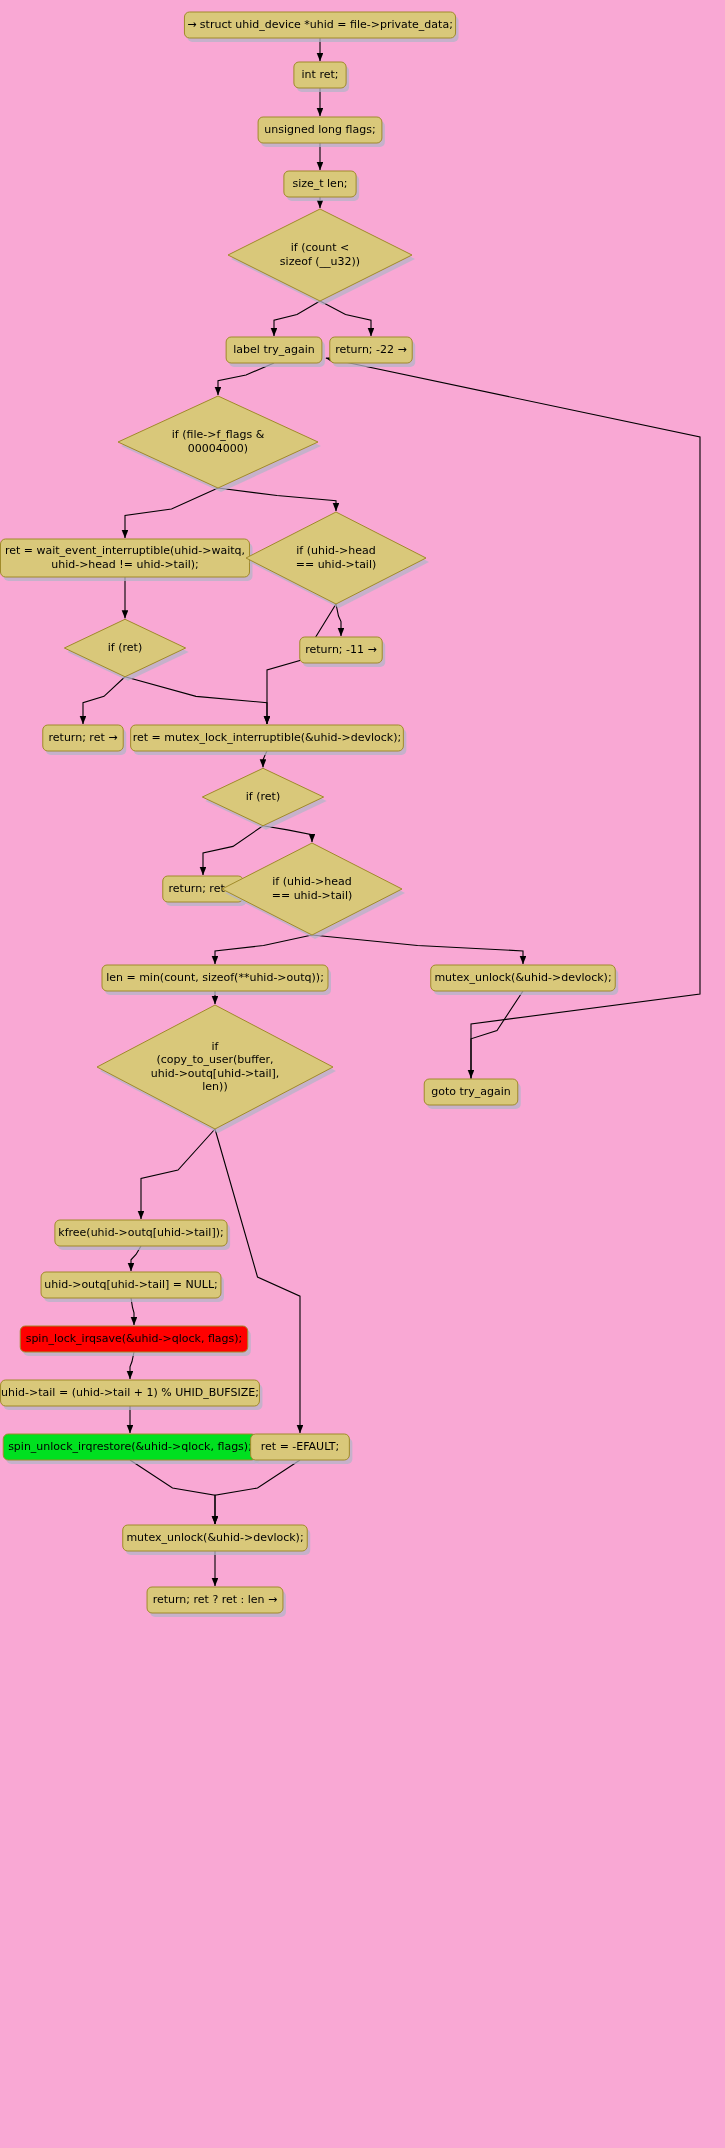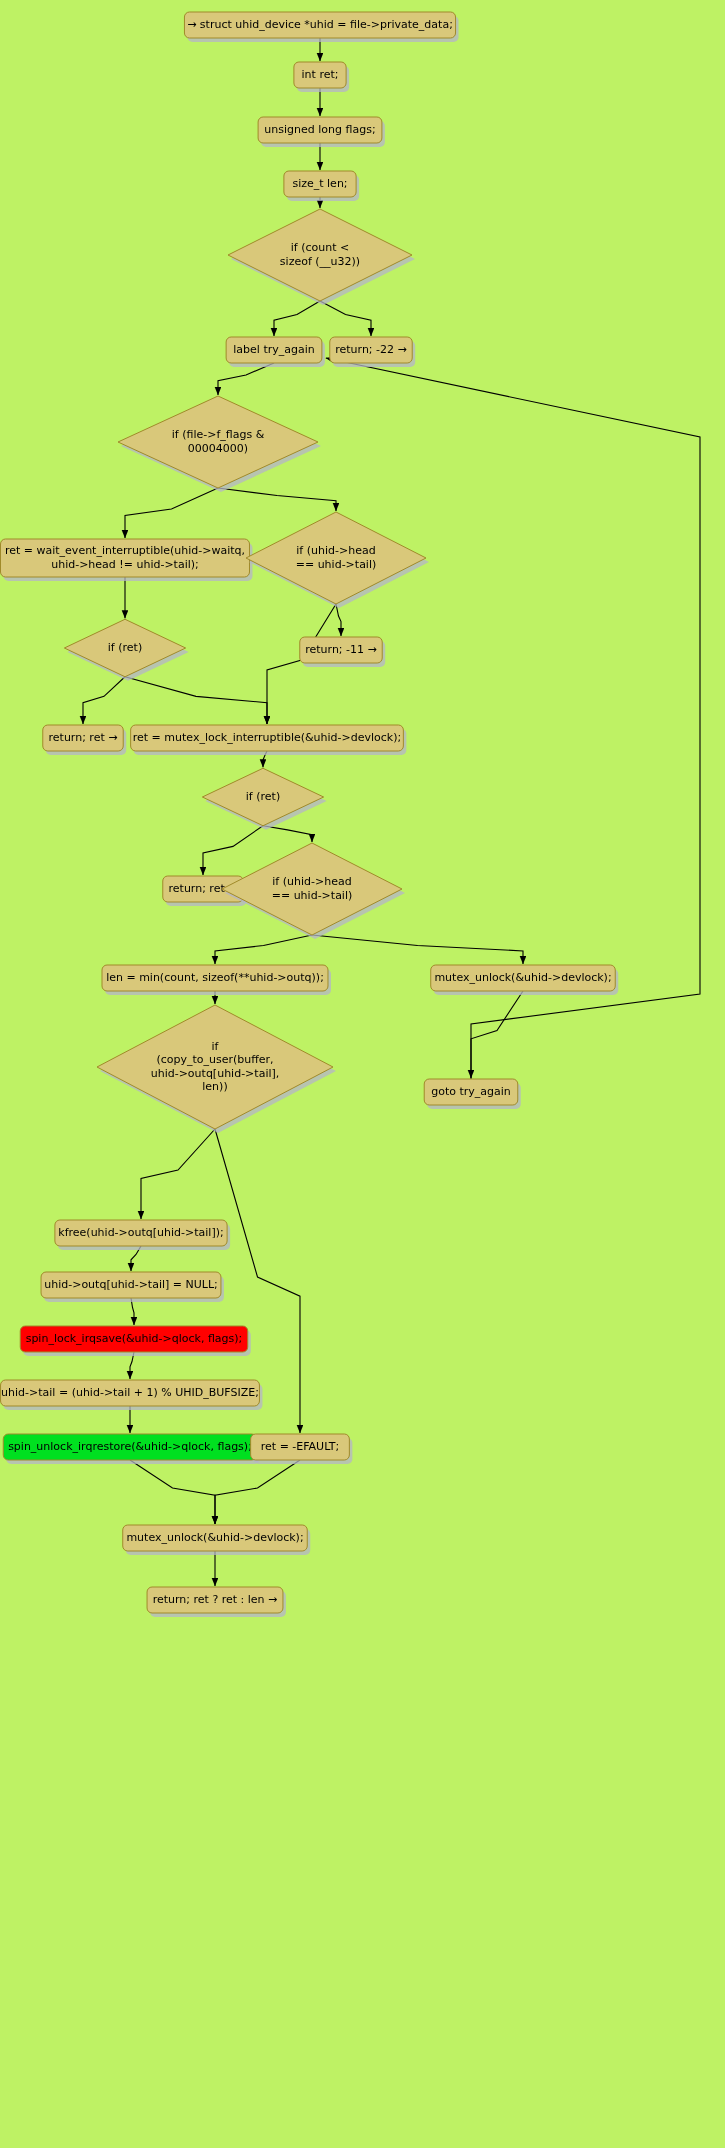--- a/index.html
+++ b/index.html
@@ -10,21 +10,21 @@
   body {
     width: 725px;
     height: 2148px;
     font-family: "DejaVu Sans", sans-serif;
     overflow: hidden;
   }
   #flowchart-root {
     position: relative;
     width: 725px;
     height: 2148px;
-    background: #bef264;
+    background: #f9a8d4;
   }
   svg#flow-svg {
     position: absolute;
     top: 0;
     left: 0;
     width: 725px;
     height: 2148px;
     display: block;
   }
   .node-text {

